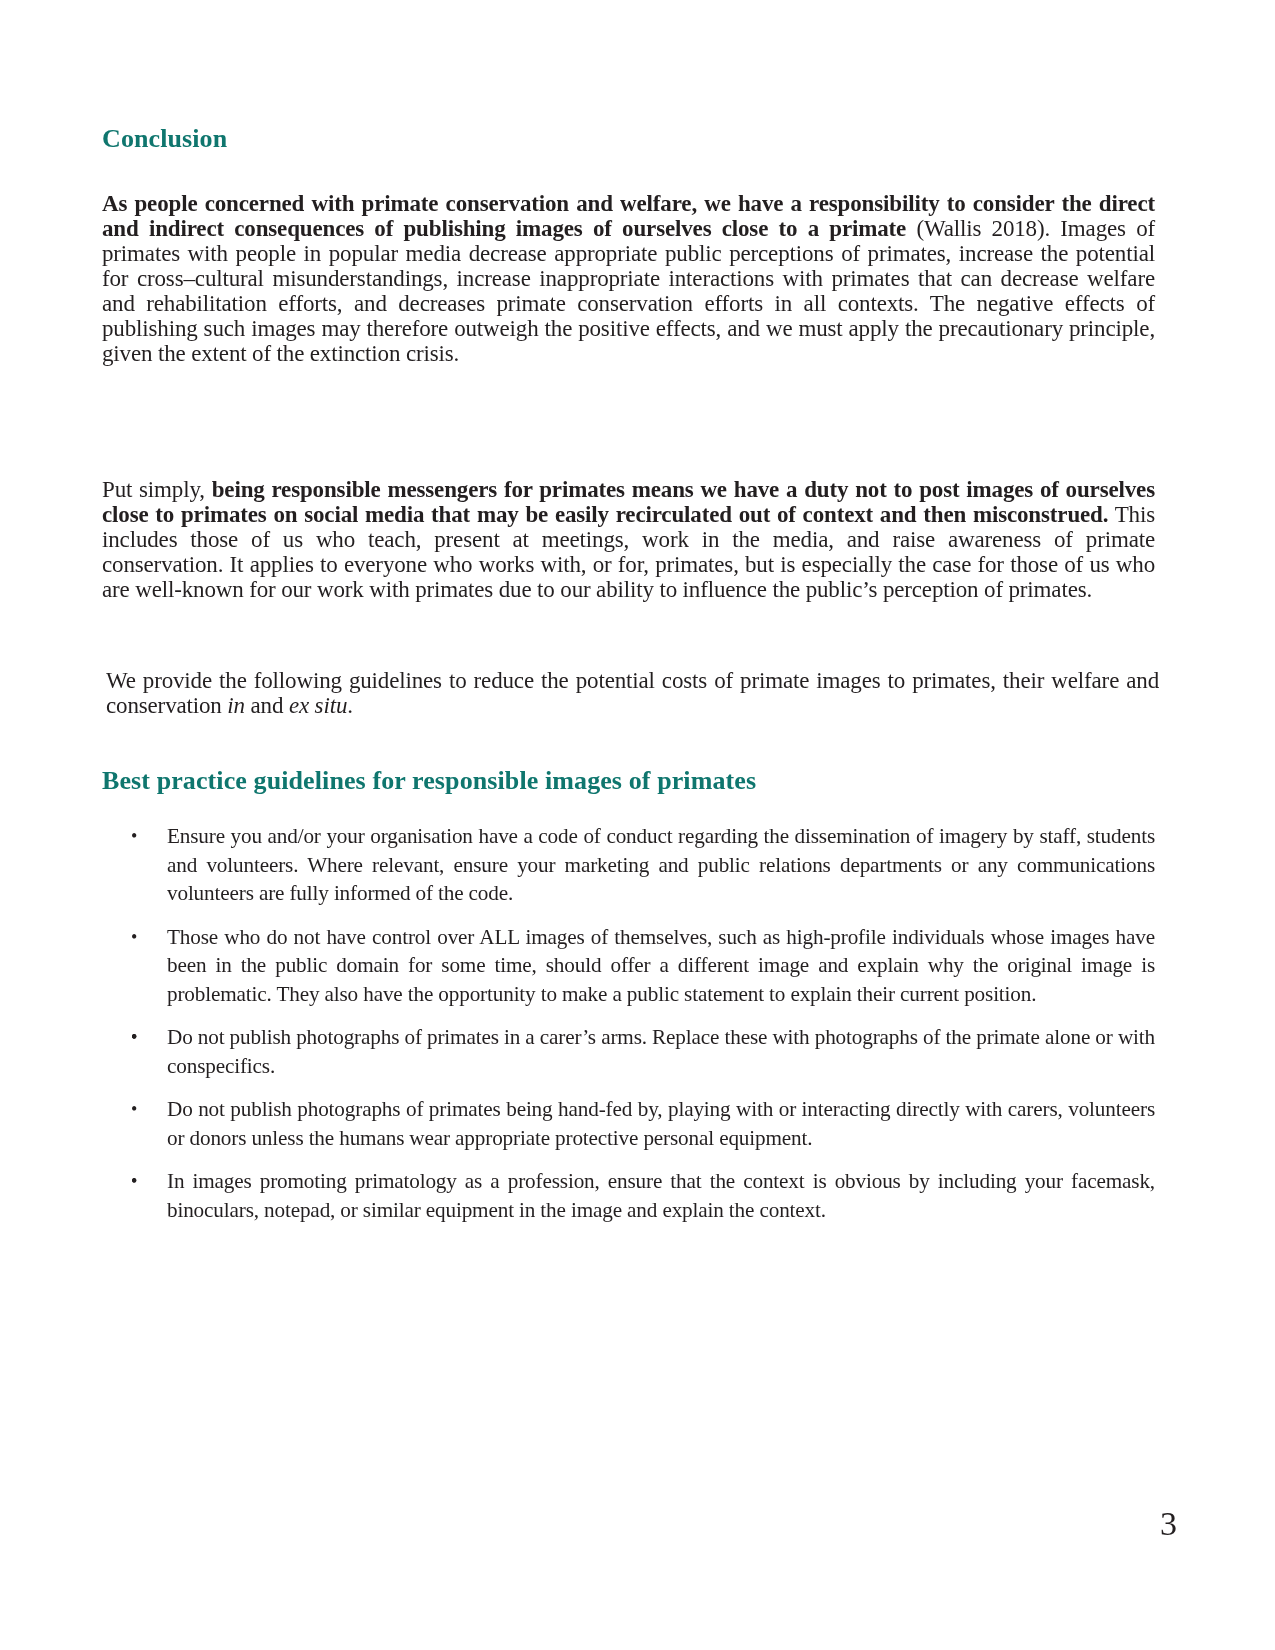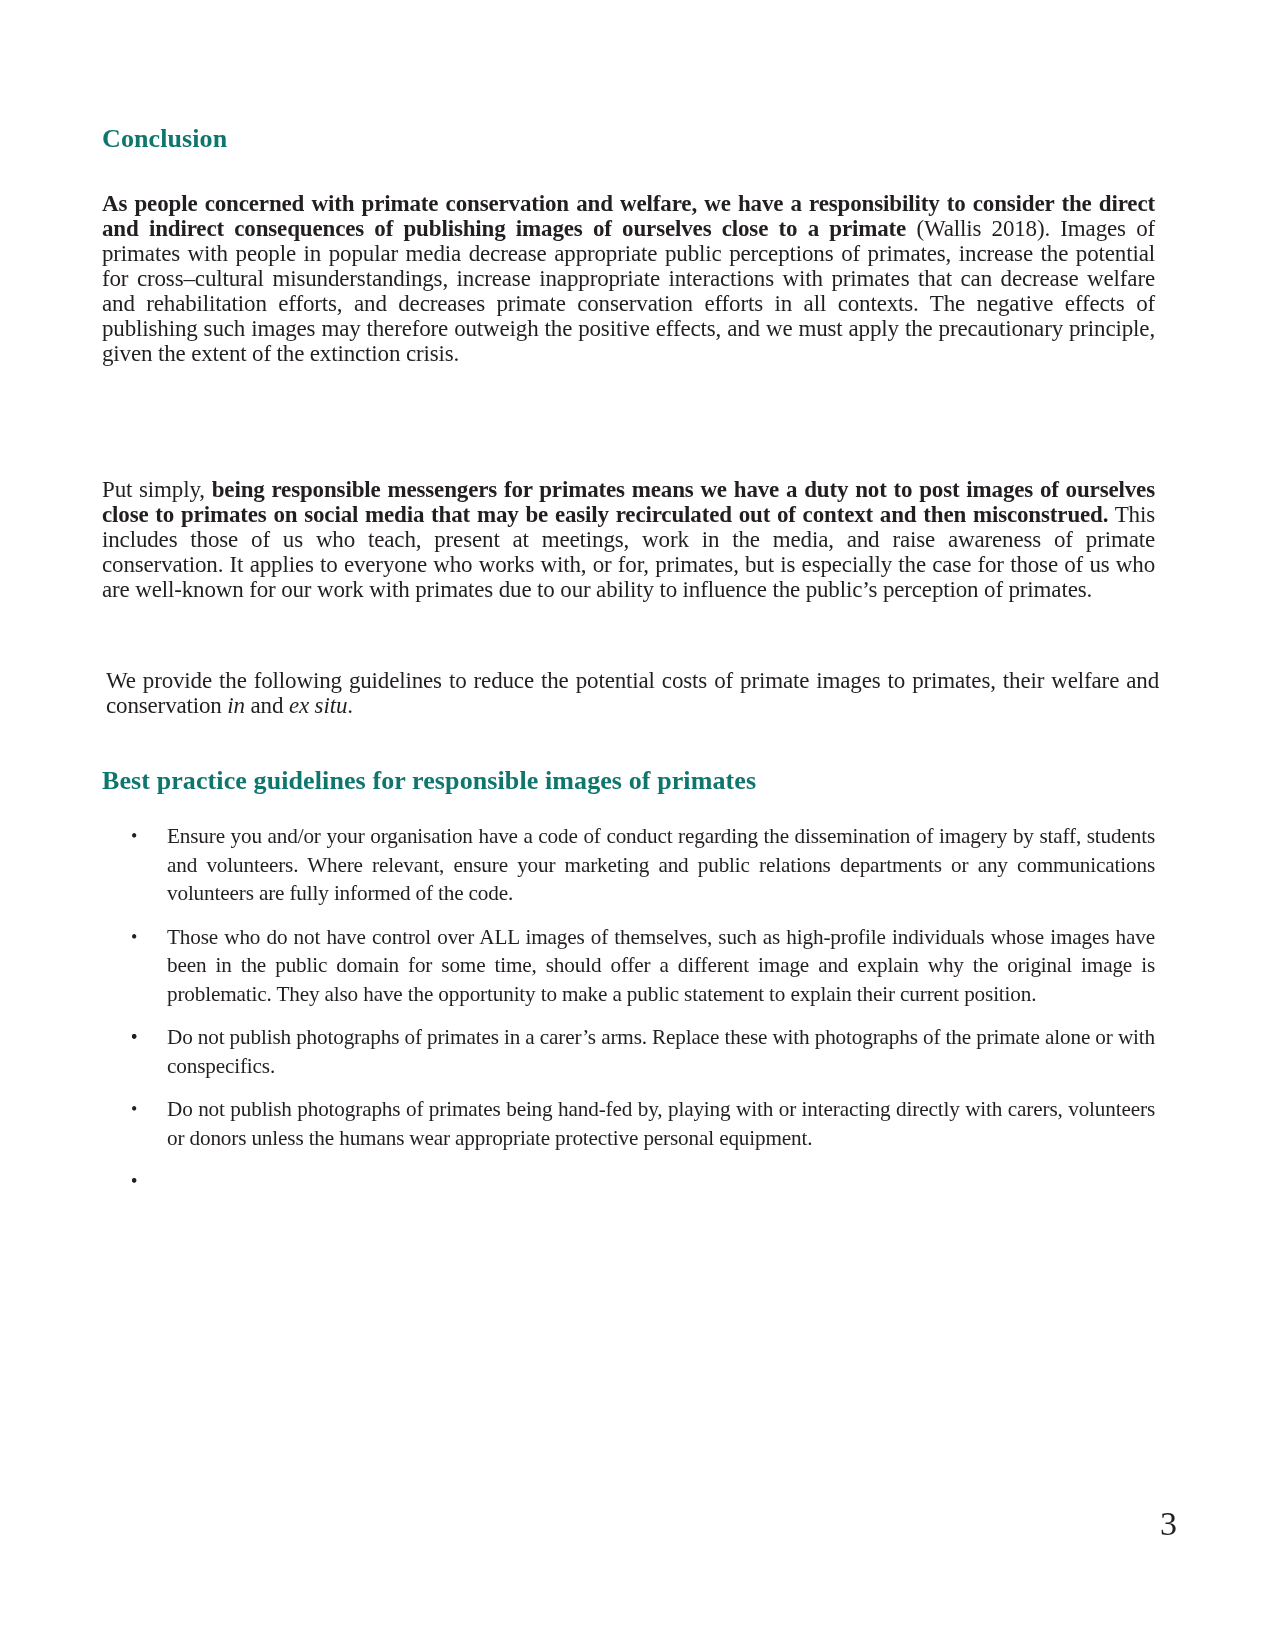--- a/index.html
+++ b/index.html
@@ -57,17 +57,17 @@
   <h2 id="guidelines-heading">Best practice guidelines for responsible images of primates</h2>
 
   <ul class="guidelines">
     <li><span class="bullet">•</span><span>Ensure you and/or your organisation have a code of conduct regarding the dissemination of imagery by staff, students and volunteers. Where relevant, ensure your marketing and public relations departments or any communications volunteers are fully informed of the code.</span></li>
     <li><span class="bullet">•</span><span>Those who do not have control over ALL images of themselves, such as high-profile individuals whose images have been in the public domain for some time, should offer a different image and explain why the original image is problematic. They also have the opportunity to make a public statement to explain their current position.</span></li>
     <li><span class="bullet">•</span></li>
     <li><span class="bullet">•</span></li>
     <li><span class="bullet">•</span><span>Do not publish photographs of primates in a carer’s arms. Replace these with photographs of the primate alone or with conspecifics.</span></li>
     <li><span class="bullet">•</span><span>Do not publish photographs of primates being hand-fed by, playing with or interacting directly with carers, volunteers or donors unless the humans wear appropriate protective personal equipment.</span></li>
     <li><span class="bullet">•</span></li>
-    <li><span class="bullet">•</span></li>
+    <li><span class="bullet">•</span><span>In images promoting primatology as a profession, ensure that the context is obvious by including your facemask, binoculars, notepad, or similar equipment in the image and explain the context.</span></li>
   </ul>
 </div>
 
 <div class="page-number">3</div>
 
 </body></html>

